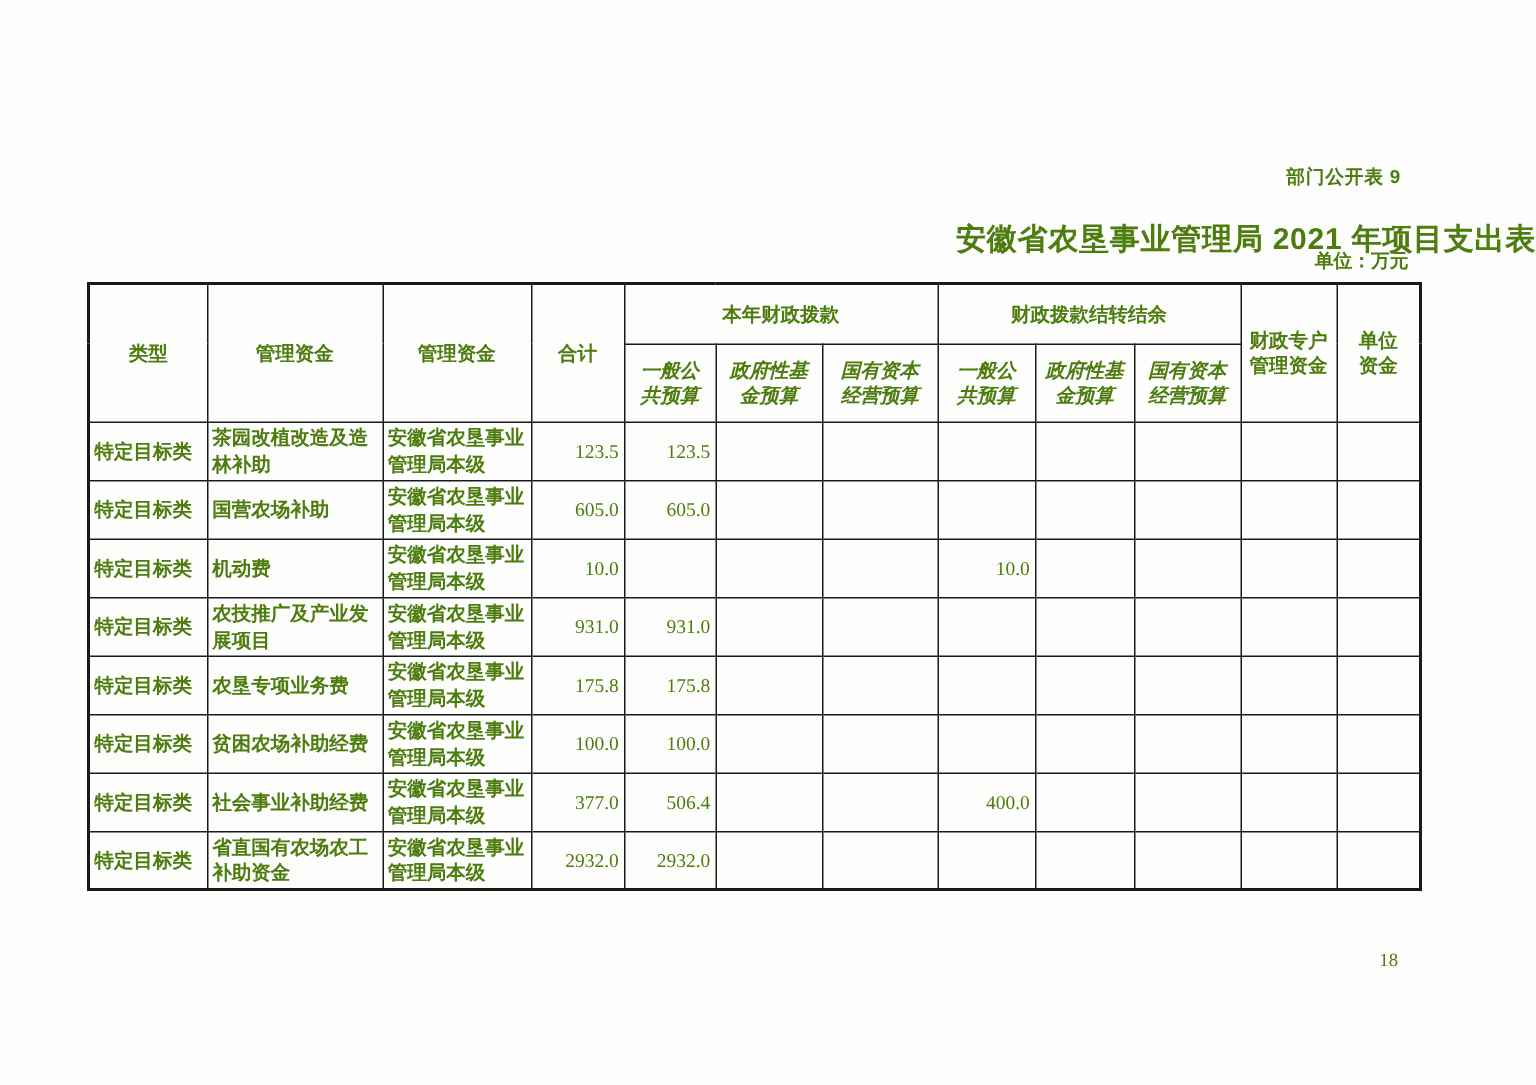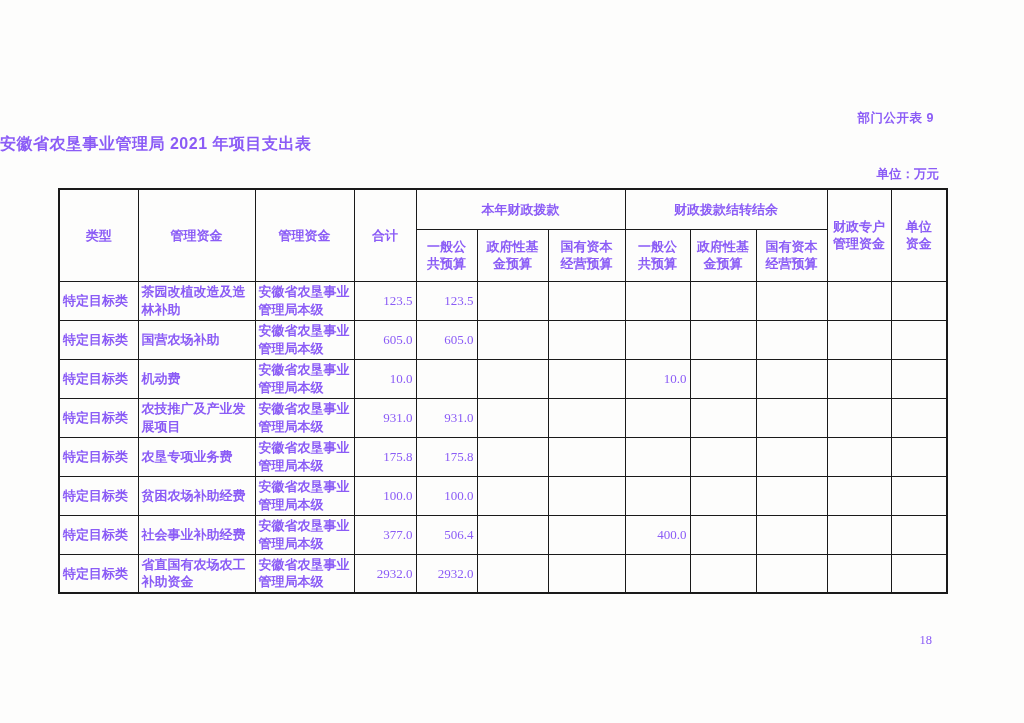--- a/index.html
+++ b/index.html
@@ -3,38 +3,38 @@
 <meta charset="utf-8">
 <style>
   html, body { margin: 0; padding: 0; background: #d9d9d9; }
   .page {
     position: relative;
     width: 1024px;
     height: 723px;
     margin: 0 auto;
     background: #fdfdfc;
     overflow: hidden;
-    color: #8b5cf6;
+    color: #4d7c0f;
     font-family: "Liberation Sans", sans-serif;
   }
   .corner-label {
     position: absolute;
     top: 110px;
     right: 90px;
     font-size: 12.5px;
     font-weight: 700;
     letter-spacing: 0.5px;
   }
   .doc-title {
     position: absolute;
-    top: 134px;
+    top: 146px;
     left: 0;
     width: 100%;
-    text-align: left;
-    font-size: 16px;
+    text-align: right;
+    font-size: 20px;
     font-weight: 700;
     letter-spacing: 0.5px;
   }
   .unit-note {
     position: absolute;
     top: 166px;
     right: 85px;
     font-size: 12.5px;
     font-weight: 700;
   }
@@ -55,21 +55,21 @@
     vertical-align: middle;
     white-space: pre-line;
     overflow: hidden;
   }
   table.expenditure th {
     font-weight: 700;
     text-align: center;
     margin-left: 16px;
   }
   tr.hdr-group { height: 40px; }
-  tr.hdr-sub { height: 52px; }
+  tr.hdr-sub { height: 52px; font-style: italic; }
   tr.data-row { height: 39px; }
   td.c-text {
     font-weight: 700;
     text-align: left;
   }
   td.c-num {
     font-family: "Liberation Serif", serif;
     font-size: 13.5px;
     text-align: right;
     padding-right: 8px;

